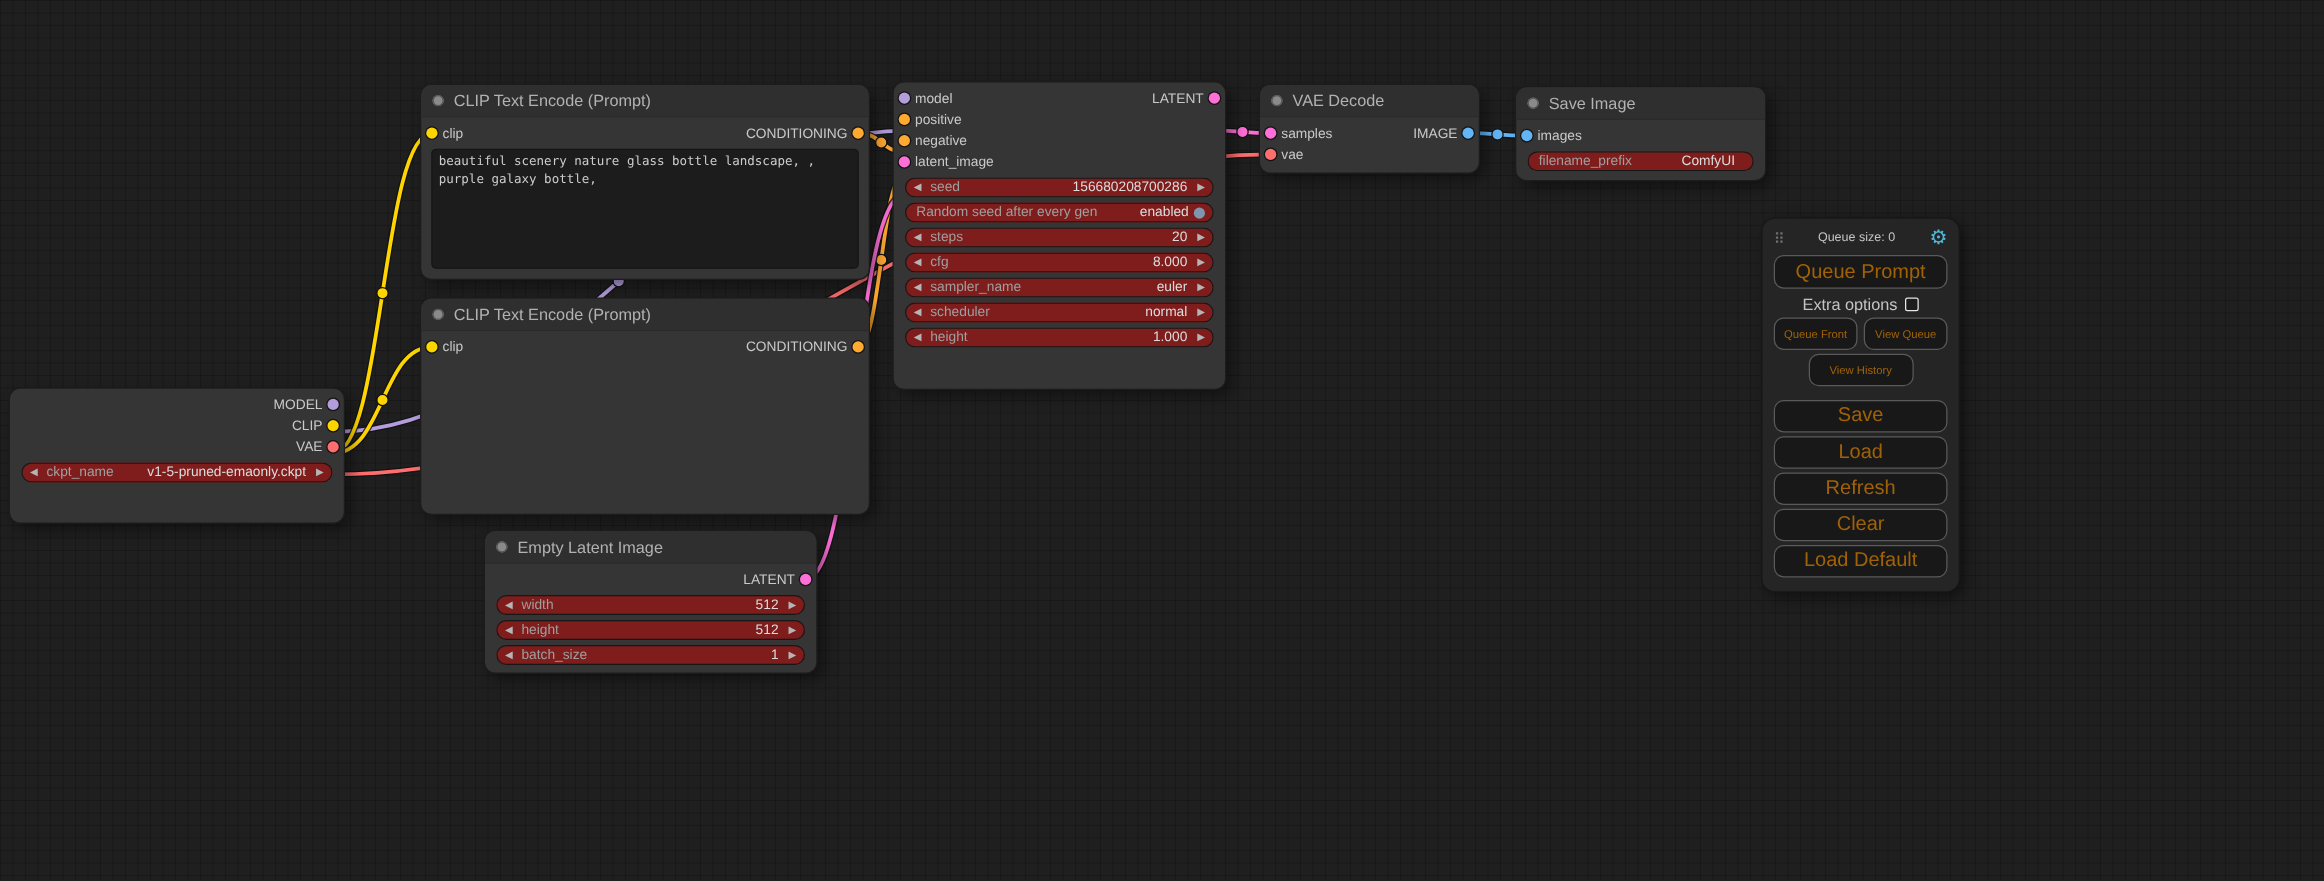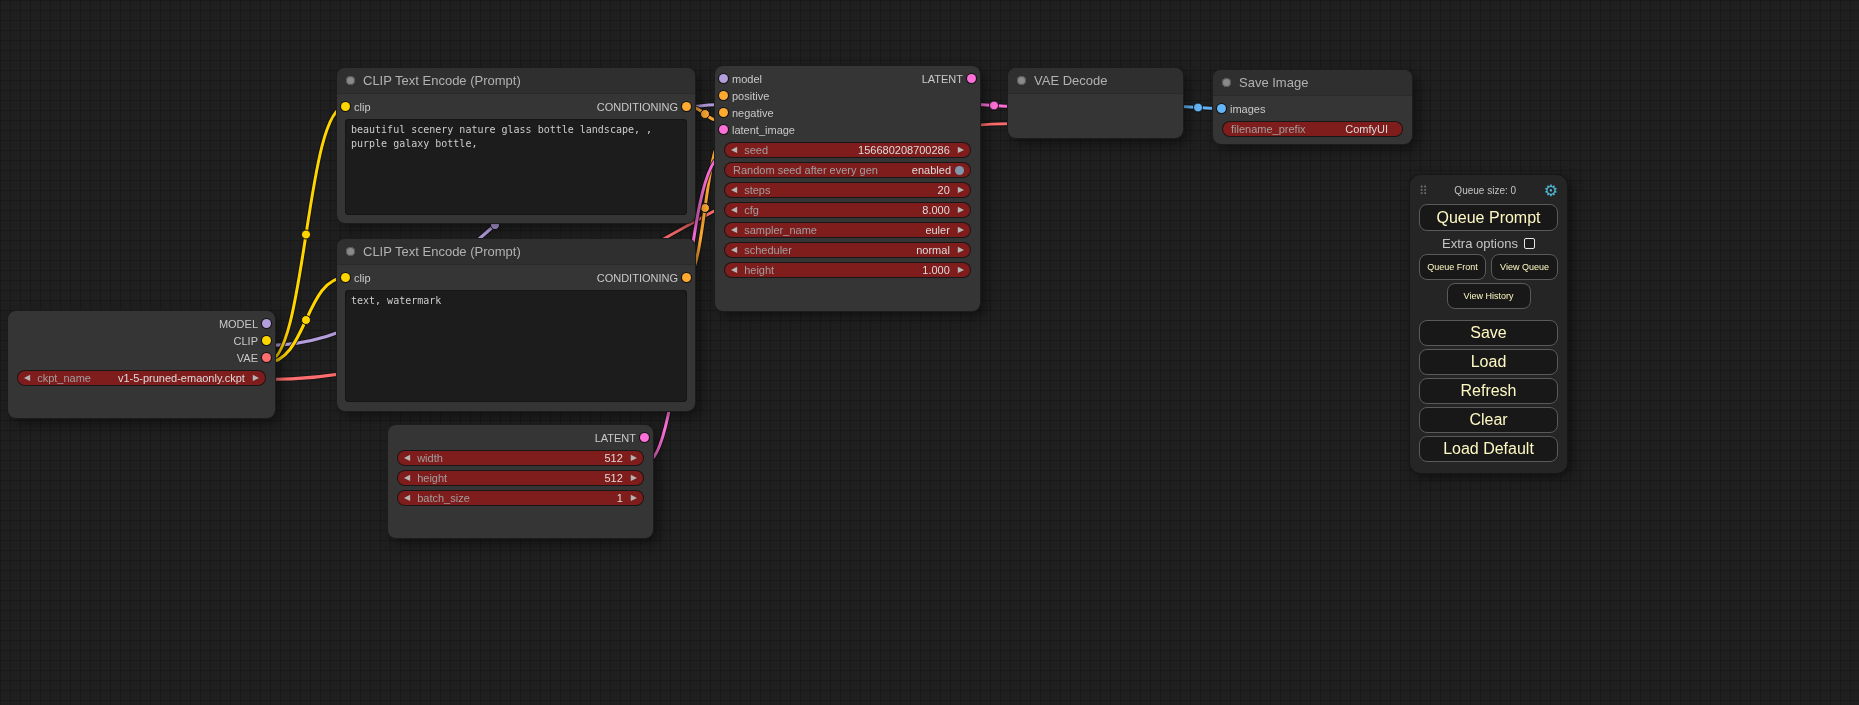--- a/index.html
+++ b/index.html
@@ -96,21 +96,21 @@
     box-shadow: 0 0 0 1px #171717, 4px 4px 12px rgba(0,0,0,0.5);
     padding: 5px 9px 8px 9px;
     color: #c9c9c9;
   }
   .menu-header { display: flex; align-items: center; height: 21px; margin-bottom: 3px; }
   .drag-handle { color: #6f6f6f; font-size: 12px; letter-spacing: -1px; cursor: grab; }
   .queue-size { flex: 1; text-align: center; font-size: 10px; color: #c4c4c4; }
   .gear-icon { color: #4FB8D9; font-size: 16px; line-height: 1; cursor: pointer; }
   .btn {
     display: block; width: 100%;
-    background: #181818; color: #fef9c3;
+    background: #181818; color: #a16207;
     border: 1px solid #5a5a5a; border-radius: 8px;
     font-family: "Liberation Sans", sans-serif;
     cursor: pointer;
   }
   .btn.big { height: 26px; font-size: 16px; margin-bottom: 3px; }
   .btn.queue { height: 27px; margin-bottom: 5px; }
   .btn.tiny { height: 26px; font-size: 9px; border-radius: 8px; padding: 0 4px; }
   .extra-row { display: flex; align-items: center; justify-content: center; gap: 6px; height: 15px; margin-bottom: 3px; font-size: 13px; color: #c4c4c4; }
   .checkbox { width: 11px; height: 11px; background: #1c1c1c; border: 1px solid #e6e6e6; border-radius: 2px; cursor: pointer; }
   .tiny-row { display: flex; gap: 5px; margin-bottom: 3px; }
@@ -207,24 +207,27 @@
     <span class="node-title">CLIP Text Encode (Prompt)</span>
   </div>
   <div class="slots">
     <div class="slot-row">
       <span class="slot-dot in c-clip"></span>
       <span class="slot-label in">clip</span>
       <span class="slot-label out">CONDITIONING</span>
       <span class="slot-dot out c-cond"></span>
     </div>
   </div>
-  <div class="prompt-box tall">text, watermark</div>
 </div>
 
 <div class="node" style="left:388px;top:425px;width:265px;height:113px">
+  <div class="node-header">
+    <span class="collapse-dot"></span>
+    <span class="node-title">Empty Latent Image</span>
+  </div>
   <div class="slots">
     <div class="slot-row">
       <span class="slot-label out">LATENT</span>
       <span class="slot-dot out c-latent"></span>
     </div>
   </div>
   <div class="widget">
     <span class="arrow">◀</span>
     <span class="wlabel">width</span>
     <span class="wvalue">512</span>
@@ -305,20 +308,32 @@
     <span class="wlabel">height</span>
     <span class="wvalue">1.000</span>
     <span class="arrow">▶</span>
   </div>
 </div>
 
 <div class="node" style="left:1008px;top:68px;width:175px;height:70px">
   <div class="node-header">
     <span class="collapse-dot"></span>
     <span class="node-title">VAE Decode</span>
+  </div>
+  <div class="slots">
+    <div class="slot-row">
+      <span class="slot-dot in c-latent"></span>
+      <span class="slot-label in">samples</span>
+      <span class="slot-label out">IMAGE</span>
+      <span class="slot-dot out c-image"></span>
+    </div>
+    <div class="slot-row">
+      <span class="slot-dot in c-vae"></span>
+      <span class="slot-label in">vae</span>
+    </div>
   </div>
 </div>
 
 <div class="node" style="left:1213px;top:70px;width:199px;height:74px">
   <div class="node-header">
     <span class="collapse-dot"></span>
     <span class="node-title">Save Image</span>
   </div>
   <div class="slots">
     <div class="slot-row">

